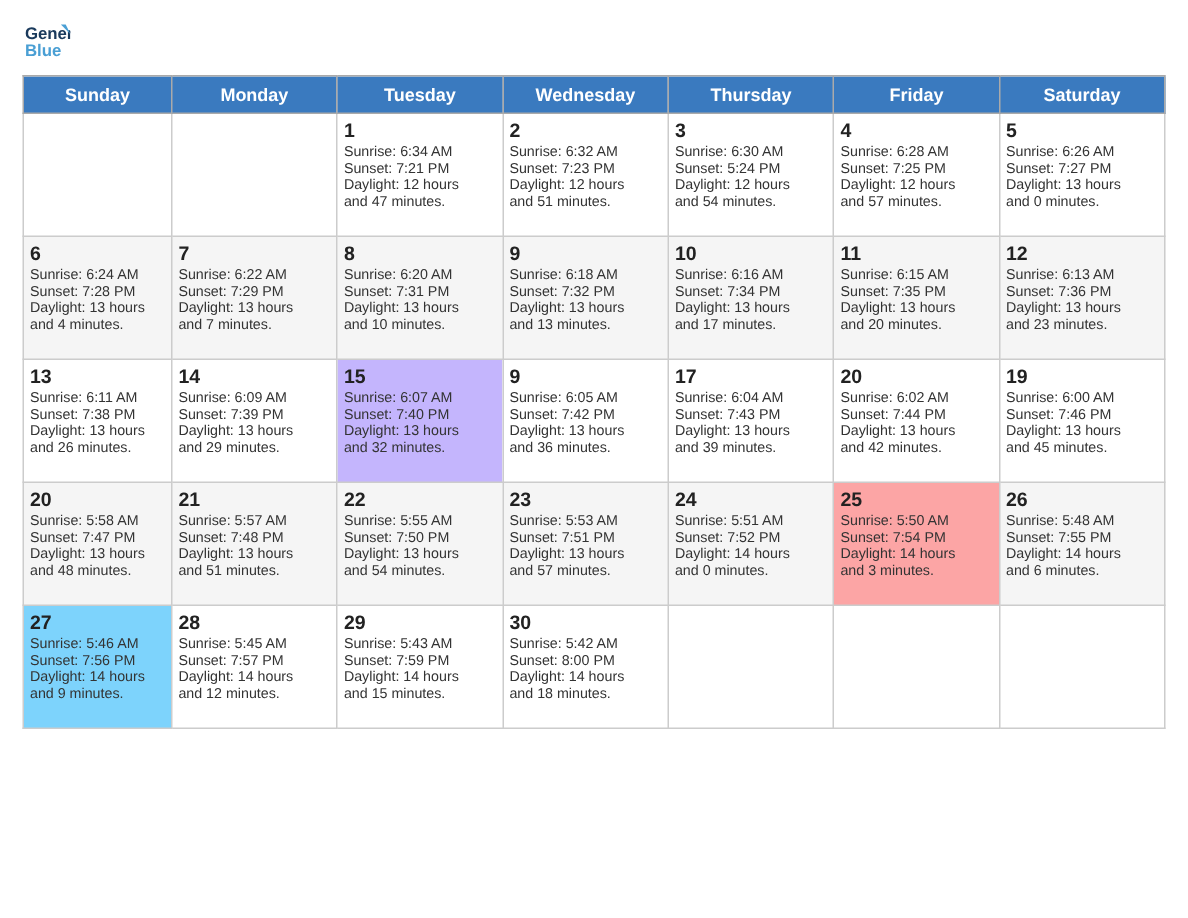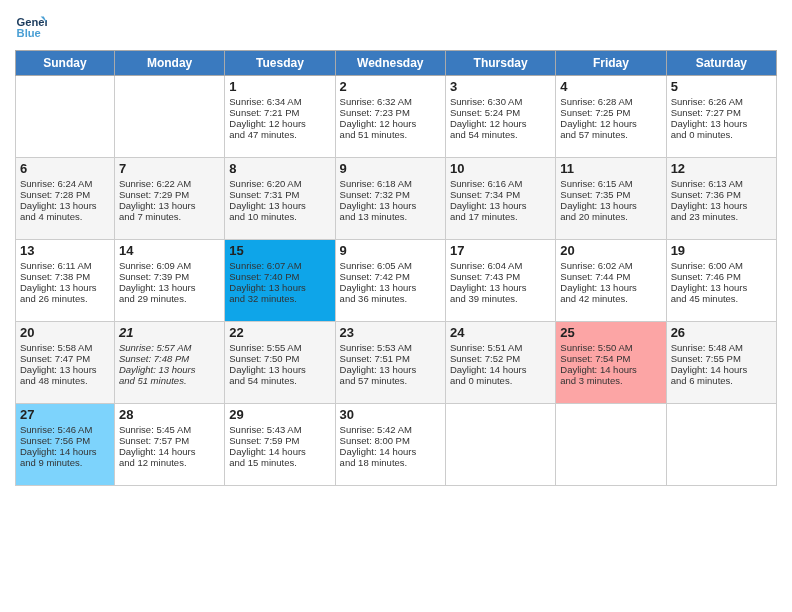--- a/index.html
+++ b/index.html
@@ -152,21 +152,21 @@
             <div>Daylight: 13 hours</div>
             <div>and 26 minutes.</div>
           </td>
           <td style="background: rgb(255, 255, 255);">
             <span class="day-num">14</span>
             <div>Sunrise: 6:09 AM</div>
             <div>Sunset: 7:39 PM</div>
             <div>Daylight: 13 hours</div>
             <div>and 29 minutes.</div>
           </td>
-          <td style="background: #0ea5e9;">
+          <td style="background: #c4b5fd;">
             <span class="day-num">15</span>
             <div>Sunrise: 6:07 AM</div>
             <div>Sunset: 7:40 PM</div>
             <div>Daylight: 13 hours</div>
             <div>and 32 minutes.</div>
           </td>
           <td style="background: rgb(255, 255, 255);">
             <span class="day-num">9</span>
             <div>Sunrise: 6:05 AM</div>
             <div>Sunset: 7:42 PM</div>
@@ -196,21 +196,21 @@
           </td>
         </tr>
         <tr>
           <td style="background: rgb(245, 245, 245);">
             <span class="day-num">20</span>
             <div>Sunrise: 5:58 AM</div>
             <div>Sunset: 7:47 PM</div>
             <div>Daylight: 13 hours</div>
             <div>and 48 minutes.</div>
           </td>
-          <td style="background: rgb(245, 245, 245); font-style: italic;">
+          <td style="background: rgb(245, 245, 245);">
             <span class="day-num">21</span>
             <div>Sunrise: 5:57 AM</div>
             <div>Sunset: 7:48 PM</div>
             <div>Daylight: 13 hours</div>
             <div>and 51 minutes.</div>
           </td>
           <td style="background: rgb(245, 245, 245);">
             <span class="day-num">22</span>
             <div>Sunrise: 5:55 AM</div>
             <div>Sunset: 7:50 PM</div>

